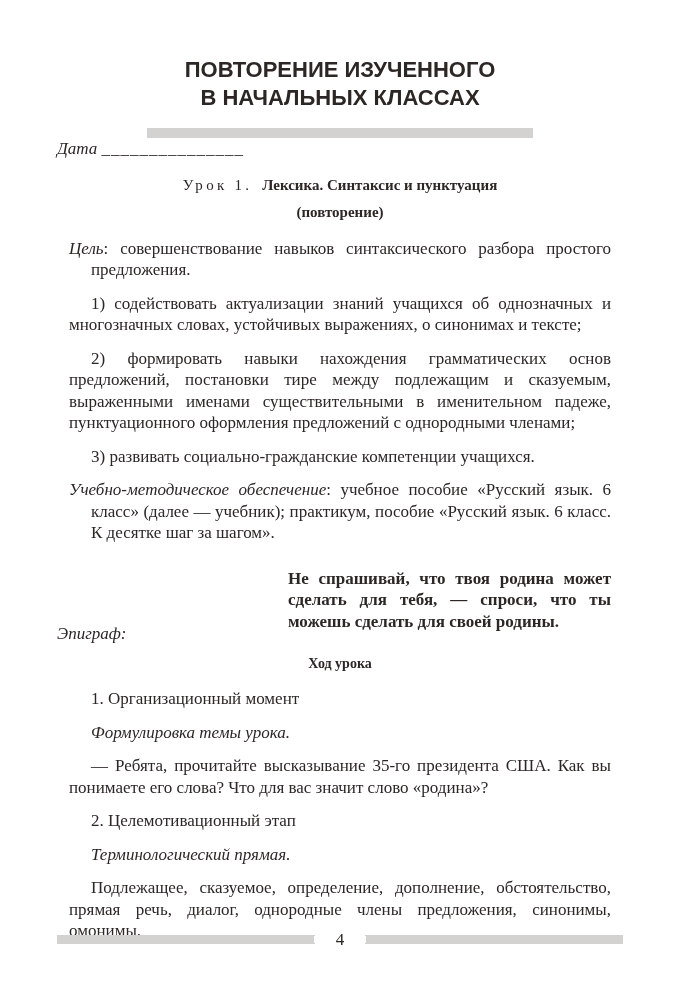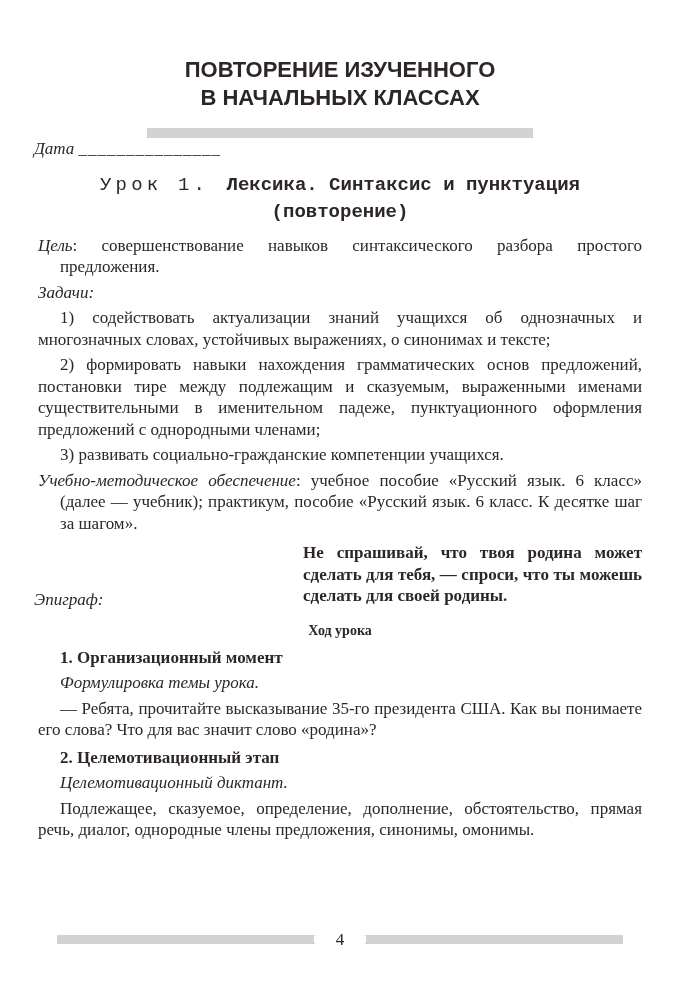--- a/index.html
+++ b/index.html
@@ -7,21 +7,21 @@
     padding: 0;
     background: #ffffff;
   }
   .page {
     position: relative;
     width: 680px;
     height: 1000px;
     margin: 0 auto;
     background: #ffffff;
     box-sizing: border-box;
-    padding: 0 34px;
+    padding: 0 57px;
     color: var(--text, #2c2624);
     font-family: "Liberation Serif", serif;
     font-size: 17px;
     line-height: 21.5px;
     overflow: hidden;
   }
 
   
   .main-title {
     margin: 0;
@@ -46,34 +46,34 @@
   }
   .date-blank {
     font-style: normal;
     letter-spacing: 1px;
   }
 
   
   .lesson-heading {
     margin: 12px 0 0 0;
     text-align: center;
-    font-family: Liberation Mono, monospace;
-    font-size: 19px;
+    font-family: Liberation Serif, serif;
+    font-size: 15px;
     line-height: 27px;
     font-weight: bold;
   }
   .lesson-kicker {
     font-weight: normal;
     letter-spacing: 0.22em;
     margin-right: 6px;
   }
 
   
   .meta { margin-top: 9px; }
-  p { margin: 4px; }
+  p { margin: 12px; }
   .hang {
     text-align: justify;
     padding-left: 22px;
     text-indent: -22px;
   }
   .ind {
     text-align: justify;
     text-indent: 22px;
   }
   .lbl { font-style: italic; }
@@ -103,21 +103,21 @@
   
   .course-heading {
     margin: 8px 0 3px 0;
     text-align: center;
     font-size: 14px;
     line-height: 24px;
     font-weight: bold;
     font-family: "Liberation Serif", serif;
   }
   .section-title {
-    font-weight: bold;
+    font-weight: normal;
     text-indent: 22px;
   }
   .section-title.spaced { margin-top: 6px; }
   .section-subtitle {
     font-weight: normal;
     font-style: italic;
     text-indent: 22px;
   }
 
   
@@ -161,21 +161,20 @@
 
   <h2 class="lesson-heading">
     <span class="lesson-kicker">Урок 1.</span>
     <span>Лексика. Синтаксис и пунктуация</span><br>
     <span>(повторение)</span>
   </h2>
 
   <div class="meta">
     <p class="hang"><i class="lbl">Цель</i><span>: совершенствование навыков синтаксического разбора простого предложения.</span></p>
 
-    <p class="hang"><i class="lbl">Задачи:</i></p>
     <p class="ind">1) содействовать актуализации знаний учащихся об однозначных и многозначных словах, устойчивых выражениях, о синонимах и тексте;</p>
     <p class="ind">2) формировать навыки нахождения грамматических основ предложений, постановки тире между подлежащим и сказуемым, выраженными именами существительными в именительном падеже, пунктуационного оформления предложений с однородными членами;</p>
     <p class="ind">3) развивать социально-гражданские компетенции учащихся.</p>
 
     <p class="hang"><i class="lbl">Учебно-методическое обеспечение</i><span>: учебное пособие «Русский язык. 6 класс» (далее — учебник); практикум, пособие «Русский язык. 6 класс. К десятке шаг за шагом».</span></p>
 
     <div class="epigraph-row">
       <span class="epigraph-label">Эпиграф:</span>
       <div class="epigraph-block">
         <p class="epigraph-quote">Не спрашивай, что твоя родина может сделать для тебя, — спроси, что ты можешь сделать для своей родины.</p>
@@ -186,21 +185,21 @@
   <h3 class="course-heading">Ход урока</h3>
 
   <div>
     <p class="section-title">1. Организационный момент</p>
     <p class="section-subtitle">Формулировка темы урока.</p>
     <p class="ind">— Ребята, прочитайте высказывание 35-го президента США. Как вы понимаете его слова? Что для вас значит слово «родина»?</p>
   </div>
 
   <div>
     <p class="section-title spaced">2. Целемотивационный этап</p>
-    <p class="section-subtitle">Целемотивационный диктант.</p>
+    <p class="section-subtitle">Терминологический прямая.</p>
     <p class="ind">Подлежащее, сказуемое, определение, дополнение, обстоятельство, прямая речь, диалог, однородные члены предложения, синонимы, омонимы.</p>
   </div>
 
   <div class="footer">
     <div class="bar bar-left"></div>
     <div class="page-number">4</div>
     <div class="bar bar-right"></div>
   </div>
 
 </div>

